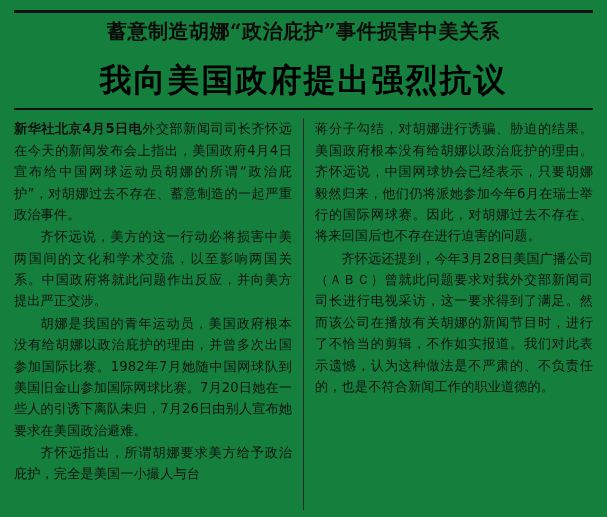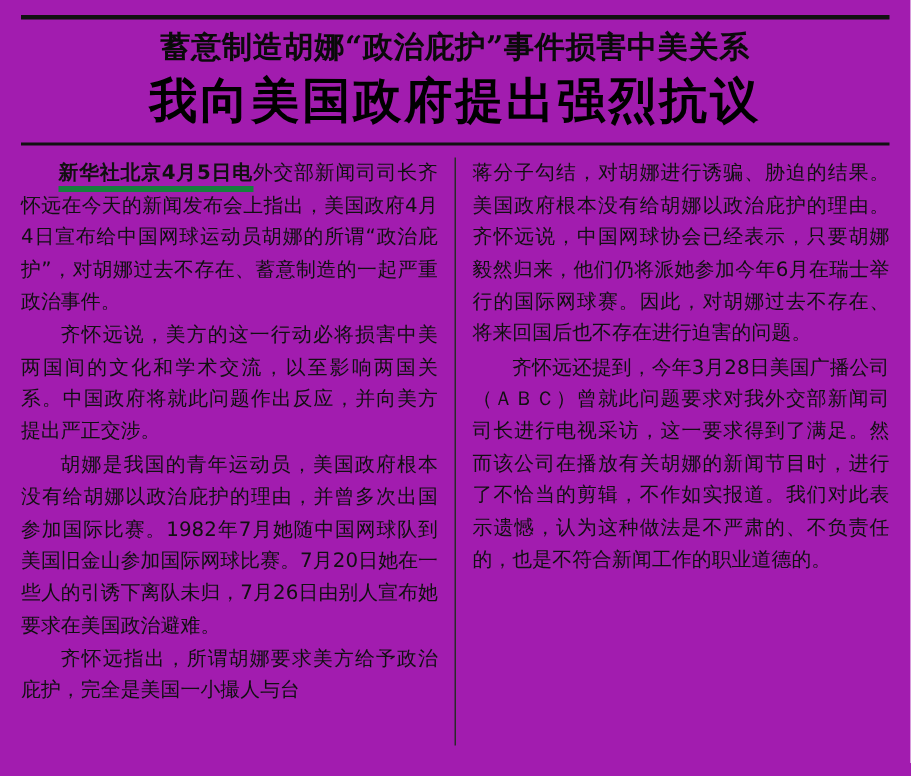--- a/index.html
+++ b/index.html
@@ -11,21 +11,21 @@
     width: 607px;
     height: 517px;
     overflow: hidden;
     font-family: "DejaVu Sans", "Liberation Sans", sans-serif;
     color: #0b0b0b;
   }
   #page {
     position: relative;
     width: 607px;
     height: 517px;
-    background: #a21caf;
+    background: #15803d;
     box-sizing: border-box;
     padding: 10px 14px 6px 14px;
   }
   .rule-top {
     height: 3px;
     background: #111111;
     margin: 0 0 7px 0;
   }
   .headline-sub {
     text-align: center;
@@ -35,21 +35,21 @@
     line-height: 1.15;
     color: #0a0a0a;
     font-family: "DejaVu Serif", "Liberation Serif", serif;
   }
   .headline-main {
     text-align: center;
     font-size: 32px;
     font-weight: bold;
     letter-spacing: 2px;
     line-height: 1.2;
-    margin-top: 5px;
+    margin-top: 18px;
     color: #000000;
     font-family: "DejaVu Serif", "Liberation Serif", serif;
   }
   .rule-under {
     height: 2px;
     background: #111111;
     margin: 9px 0 8px 0;
   }
   .columns {
     display: flex;
@@ -82,21 +82,20 @@
     width: 1px;
     background: #2a2a2a;
     height: 100%;
   }
   .dateline {
     font-weight: bold;
   }
   .dateline .underline {
     border-bottom: 4px solid #15803d;
     padding-bottom: 1px;
-    margin-left: 25px;
   }
 </style>
 </head>
 <body>
 
 <div id="page">
 
   <div class="rule-top"></div>
 
   <div class="headline-sub">蓄意制造胡娜“政治庇护”事件损害中美关系</div>

